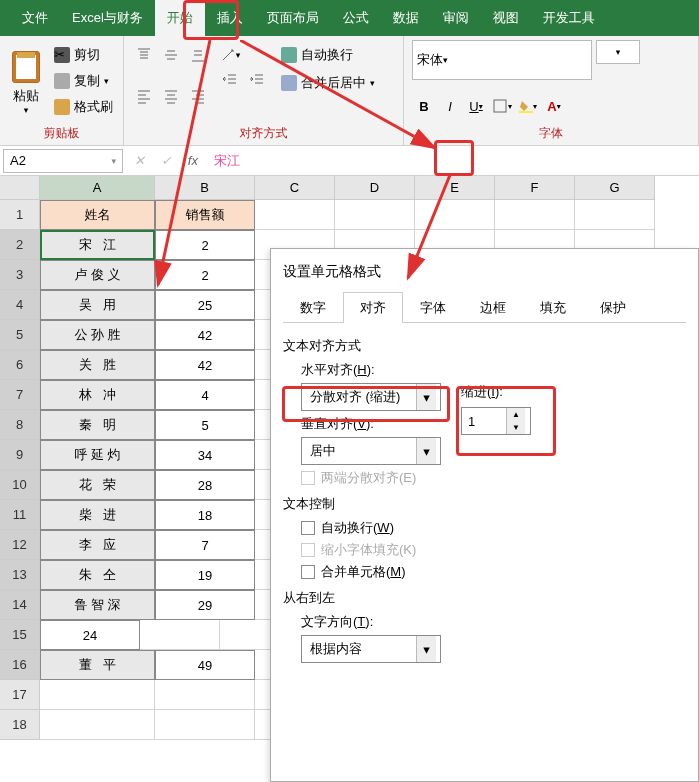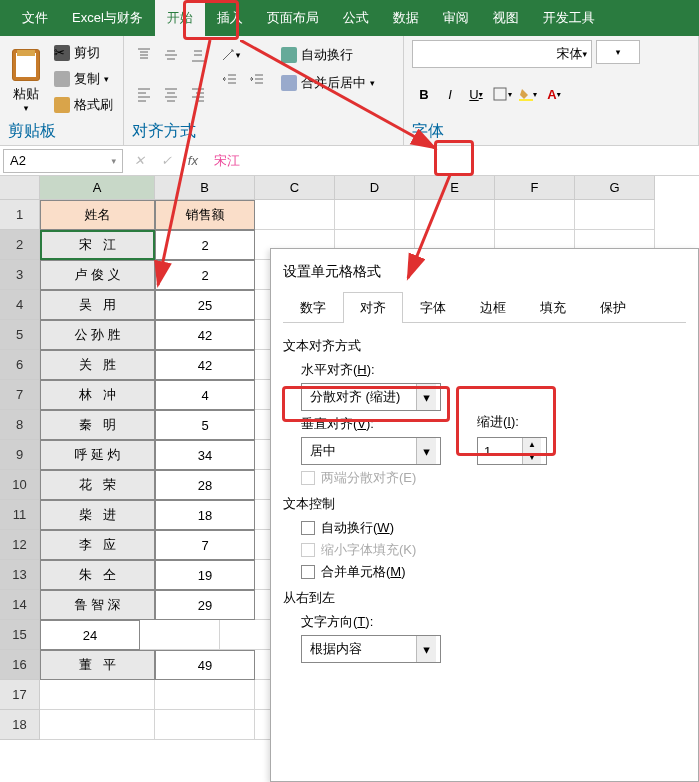--- a/index.html
+++ b/index.html
@@ -3,35 +3,35 @@
 <meta charset="utf-8">
 <style>
 *{box-sizing:border-box;margin:0;padding:0;font-family:"Microsoft YaHei",sans-serif}
 body{background:#fff;font-size:13px;position:relative;width:699px;height:782px;overflow:hidden}
 .ribbon{background:#2a7b3f;display:flex;height:36px;align-items:center;padding:0 10px;color:#fff}
 .ribbon-tab{padding:0 12px;height:36px;display:flex;align-items:center;cursor:pointer}
 .ribbon-tab.active{background:#f3f3f3;color:#2a7b3f;position:relative}
 .ribbon-body{background:#f3f3f3;border-bottom:1px solid #d0d0d0;height:110px;display:flex}
 .ribbon-group{border-right:1px solid #d0d0d0;padding:4px 8px 0 8px;display:flex;flex-direction:column;height:100%}
 .ribbon-group-content{flex:1;display:flex;gap:8px}
-.ribbon-group-label{font-size:16px;color:#0369a1;padding:3px 0;position:relative}
+.ribbon-group-label{text-align:center;font-size:12px;color:#b91c1c;padding:3px 0;position:relative}
 .paste-btn{display:flex;flex-direction:column;align-items:center;justify-content:center;padding:4px 4px 0;cursor:pointer}
 .paste-icn{width:28px;height:32px;background:linear-gradient(#d9a44a,#d9a44a) top/18px 6px no-repeat,linear-gradient(#fff,#fff) center/20px 24px no-repeat,#c77b2a;border:1px solid #b06a1f;border-radius:3px}
 .clip-actions{display:flex;flex-direction:column;gap:4px;justify-content:center}
 .clip-act{display:flex;align-items:center;gap:4px;cursor:pointer;padding:2px}
 .icn{width:16px;height:16px;display:inline-block;background:#888;border-radius:2px}
 .align-grid{display:grid;grid-template-columns:repeat(3,24px);gap:3px;padding-top:4px}
 .align-btn{width:24px;height:22px;display:flex;align-items:center;justify-content:center;cursor:pointer;border:1px solid transparent}
 .align-btn svg{width:16px;height:16px}
 .align-col2{display:flex;flex-direction:column;gap:3px;padding-top:4px}
 .wrap-merge{display:flex;flex-direction:column;gap:6px;padding-top:4px}
 .wm-btn{display:flex;align-items:center;gap:4px;cursor:pointer;padding:2px 4px;white-space:nowrap}
 .font-group{padding-top:4px}
 .font-row1{display:flex;gap:4px;margin-bottom:6px}
-.font-select{width:180px;height:28px;border:1px solid #bbb;background:#fff;padding:0 4px;display:flex;align-items:center;justify-content:flex-end;cursor:pointer}
+.font-select{width:180px;height:40px;border:1px solid #bbb;background:#fff;padding:0 4px;display:flex;align-items:center;justify-content:flex-start;cursor:pointer}
 .size-select{width:44px;height:24px;border:1px solid #bbb;background:#fff;display:flex;align-items:center;justify-content:center;cursor:pointer}
 .font-row2{display:flex;gap:2px}
 .fbtn{width:24px;height:24px;display:flex;align-items:center;justify-content:center;cursor:pointer;font-size:13px}
 .cell-ref-bar{display:flex;height:30px;border-bottom:1px solid #d0d0d0;align-items:center}
 .name-box{width:120px;height:24px;margin:3px;border:1px solid #bbb;padding:0 6px;display:flex;align-items:center;justify-content:space-between;background:#fff}
 .fx-btn{padding:0 8px;color:#666;font-style:italic}
 .formula-input{flex:1;padding:0 8px;color:#ec4899}
 .sheet{display:flex}
 .row-hdrs{display:flex;flex-direction:column}
 .corner{width:40px;height:24px;background:#e6e6e6;border-right:1px solid #ccc;border-bottom:1px solid #ccc}
@@ -63,21 +63,21 @@
 .spinner{width:70px;height:28px;border:1px solid #888;display:flex;align-items:center;background:#fff}
 .spinner input{border:none;width:44px;padding:0 6px;font-size:13px;outline:none}
 .spin-btns{display:flex;flex-direction:column;border-left:1px solid #bbb}
 .spin-btns div{width:18px;height:13px;background:#eee;display:flex;align-items:center;justify-content:center;cursor:pointer;font-size:8px}
 .checkbox-row{display:flex;align-items:center;gap:6px;margin:4px 0 4px 18px}
 .checkbox-row .cb{width:14px;height:14px;border:1px solid #888;background:#fff}
 .checkbox-row.disabled{color:#aaa}
 .checkbox-row.disabled .cb{border-color:#ccc}
 .tab-red-box{position:absolute;border:3px solid #e03030;border-radius:4px;pointer-events:none}
 .red-arrow{position:absolute;pointer-events:none}
-.hz-align-row{display:flex;align-items:flex-end;gap:36px}
+.hz-align-row{display:flex;align-items:flex-start;gap:20px}
 .indent-block{display:flex;flex-direction:column}
 </style>
 </head>
 <body>
 
 <div class="ribbon">
   <div class="ribbon-tab">文件</div>
   <div class="ribbon-tab">Excel与财务</div>
   <div class="ribbon-tab active">开始</div>
   <div class="ribbon-tab">插入</div>

